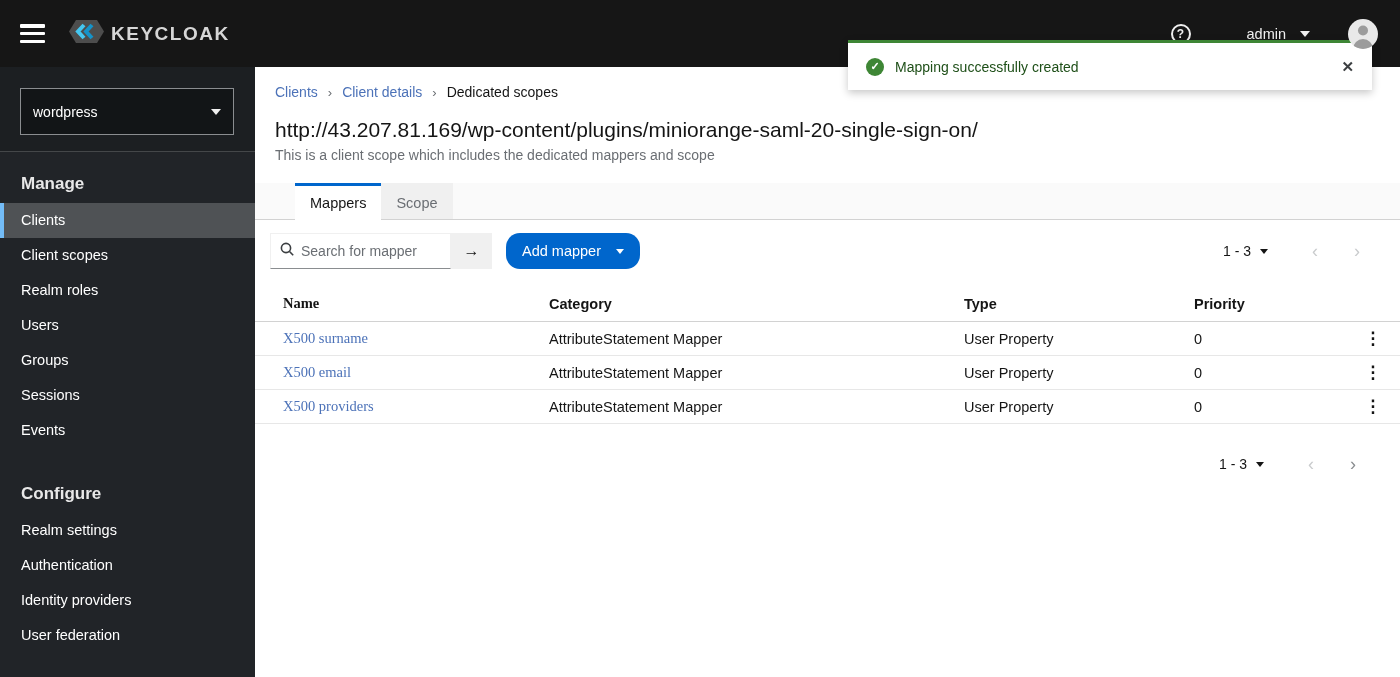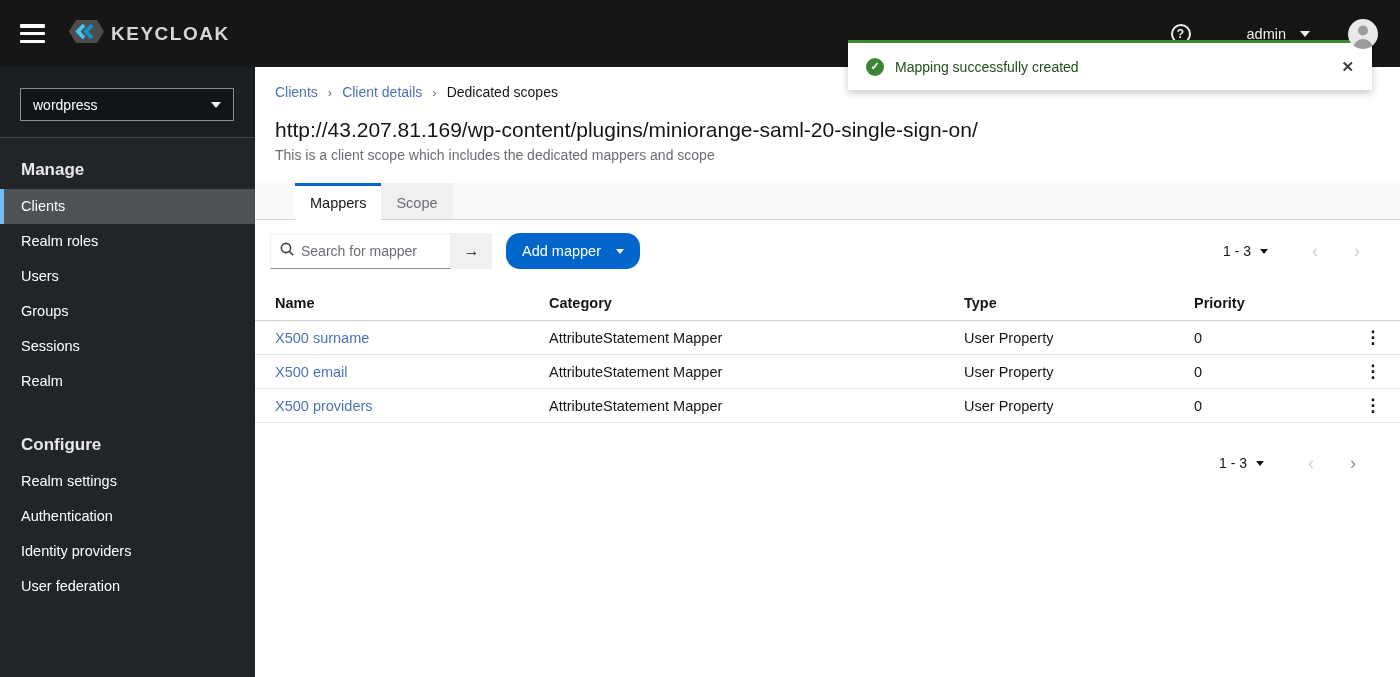--- a/index.html
+++ b/index.html
@@ -39,21 +39,21 @@
     cursor:pointer; }
 
   
   .shell { display:flex; height:610px; }
 
   
   .sidebar { width:255px; background:#212428; flex:0 0 auto; display:flex;
     flex-direction:column; }
   .realm-box { padding:21px 21px 16px 20px; background:#1c1f22;
     border-bottom:1px solid rgba(255,255,255,0.18); }
-  .realm-select { height:33px; border:1px solid #8a8d90; background:#121517;
+  .realm-select { height:47px; border:1px solid #8a8d90; background:#121517;
     color:#fff; font-size:14px; display:flex; align-items:center;
     justify-content:space-between; padding:0 12px; cursor:pointer; }
   .nav-section { margin-top:13px; }
   .nav-section.second { margin-top:27px; }
   .section-label { padding:9px 0 9px 21px; color:#e8e8e8; font-size:17px;
     font-weight:700; }
   .nav-item { height:35px; line-height:35px; padding-left:17px; color:#fff;
     font-size:14.5px; cursor:pointer; border-left:4px solid transparent; }
   .nav-item.active { background:#4f5255; border-left-color:#73bcf7; }
 
@@ -100,21 +100,21 @@
   .pag-btns { display:flex; margin-left:26px; }
   .pag-btn { width:42px; text-align:center; font-size:18px; cursor:default;
     line-height:1; }
   .pag-btn.dim { color:#c9cbcd; }
   .pag-btn.mid { color:#8a8d90; }
 
   table.mappers { width:100%; border-collapse:collapse; margin-top:18px;
     font-size:14.5px; }
   .mappers th { text-align:left; font-weight:600; color:#151515;
     padding:8px 8px 9px 0; border-bottom:1px solid #d2d2d2; }
-  .mappers th:first-child, .mappers td:first-child { padding-left:20px; }
+  .mappers th:first-child, .mappers td:first-child { padding-left:28px;font-family:Liberation Serif, serif; }
   .mappers td { padding:8px 8px 8px 0; border-bottom:1px solid #e7e7e7;
     color:#151515; }
   .row-link { color:#4c72b8; cursor:pointer; }
   .kebab-cell { text-align:center; }
   .kebab { font-size:17px; font-weight:700; color:#151515; cursor:pointer;
     letter-spacing:0; line-height:1; display:inline-block; }
   .bottom-pag { display:flex; justify-content:flex-end; padding-right:26px;
     margin-top:31px; }
 </style>
 </head>
@@ -166,25 +166,26 @@
     <div class="realm-box">
       <div class="realm-select">
         <span>wordpress</span>
         <span class="caret-down-w"></span>
       </div>
     </div>
     <nav>
       <div class="nav-section">
         <div class="section-label">Manage</div>
         <div class="nav-item active">Clients</div>
+        <div class="nav-item">Client scopes</div>
         <div class="nav-item">Realm roles</div>
         <div class="nav-item">Users</div>
         <div class="nav-item">Groups</div>
         <div class="nav-item">Sessions</div>
-        <div class="nav-item">Realm</div>
+        <div class="nav-item">Events</div>
       </div>
       <div class="nav-section second">
         <div class="section-label">Configure</div>
         <div class="nav-item">Realm settings</div>
         <div class="nav-item">Authentication</div>
         <div class="nav-item">Identity providers</div>
         <div class="nav-item">User federation</div>
       </div>
     </nav>
   </aside>

